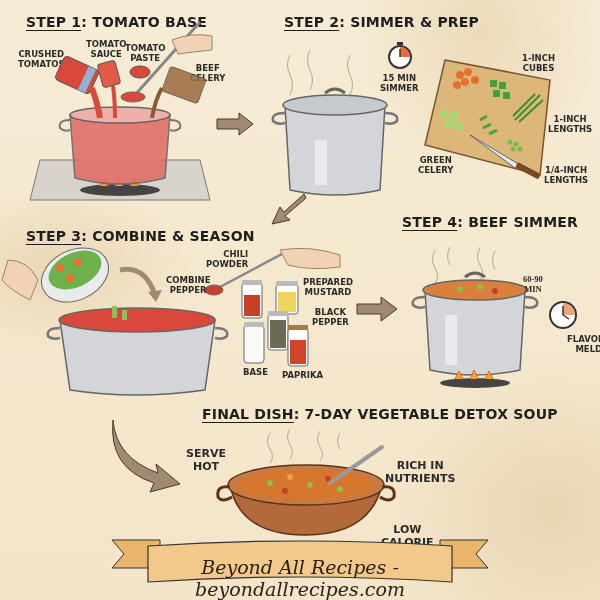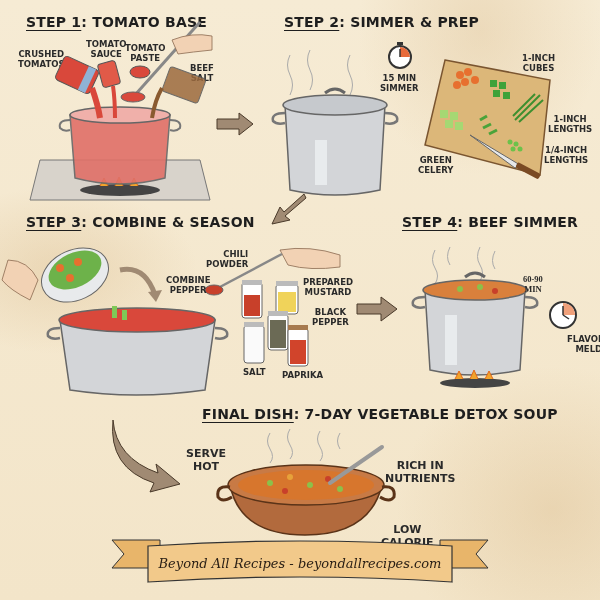--- a/index.html
+++ b/index.html
@@ -8,38 +8,38 @@
     background:
       radial-gradient(ellipse at 10% 45%, rgba(214,180,130,0.35) 0, rgba(214,180,130,0) 18%),
       radial-gradient(ellipse at 92% 85%, rgba(214,180,130,0.35) 0, rgba(214,180,130,0) 20%),
       radial-gradient(ellipse at 80% 5%, rgba(214,180,130,0.3) 0, rgba(214,180,130,0) 18%),
       linear-gradient(180deg,#f6ebd4 0%,#f3e5c9 100%);}
   .step-title{position:absolute;font-size:14px;font-weight:bold;letter-spacing:0.2px;white-space:nowrap;color:#1e1e1e;}
   .step-title .num{text-decoration:underline;text-underline-offset:3px;}
   .lbl{position:absolute;font-size:8.5px;font-weight:bold;text-align:center;line-height:1.15;color:#2a2a2a;white-space:pre-line;}
   .lbl-md{font-size:11px;}
   svg{position:absolute;overflow:visible;}
-  .banner-text{position:absolute;left:150px;top:556px;width:300px;text-align:center;font-family:"DejaVu Serif",serif;font-style:italic;font-size:13px;color:#2b2016;}
+  .banner-text{position:absolute;left:150px;top:556px;width:300px;text-align:center;font-family:"DejaVu Serif",serif;font-style:italic;font-size:19px;color:#2b2016;}
 </style>
 </head>
 <body>
 
 <div class="canvas">
 
   <div class="step-title" style="left:26px;top:14px;">
     <span class="num">STEP 1</span><span>: TOMATO BASE</span>
   </div>
   <div class="lbl" style="left:18px;top:50px;">CRUSHED
 TOMATOS</div>
   <div class="lbl" style="left:86px;top:40px;">TOMATO
 SAUCE</div>
   <div class="lbl" style="left:125px;top:44px;">TOMATO
 PASTE</div>
   <div class="lbl" style="left:190px;top:64px;">BEEF
-SALT</div>
+CELERY</div>
 
   <svg width="250" height="200" style="left:0;top:0;">
 
     <g>
       <path d="M40 160 L200 160 L210 200 L30 200 Z" fill="#d8d3cb" stroke="#777" stroke-width="1"></path>
       <ellipse cx="120" cy="190" rx="40" ry="6" fill="#444"></ellipse>
       <path d="M100 186 l4 -8 l4 8 M115 186 l4 -9 l4 9 M130 186 l4 -8 l4 8" fill="#f2a32b" stroke="#e0691e" stroke-width="1"></path>
     </g>
 
     <g>
@@ -144,30 +144,30 @@
     </g>
     <g>
       <path d="M55 85 L105 115 L100 118 Z" fill="#e6e8ea" stroke="#666"></path>
       <rect x="103" y="112" width="26" height="6" rx="2" fill="#7a4a24" transform="rotate(28 103 112)"></rect>
     </g>
   </svg>
   <div class="lbl" style="left:522px;top:54px;">1-INCH
 CUBES</div>
   <div class="lbl" style="left:548px;top:115px;">1-INCH
 LENGTHS</div>
-  <div class="lbl" style="left:544px;top:146px;">1/4-INCH
+  <div class="lbl" style="left:544px;top:166px;">1/4-INCH
 LENGTHS</div>
   <div class="lbl" style="left:418px;top:156px;">GREEN
 CELERY</div>
 
   <svg width="40" height="34" style="left:268px;top:192px;">
     <path d="M36 2 L16 20 L12 15 L4 32 L22 28 L17 24 L38 6 Z" fill="#a08a73" stroke="#4a3a2a" stroke-width="1"></path>
   </svg>
 
-  <div class="step-title" style="left:26px;top:214px;">
+  <div class="step-title" style="left:26px;top:228px;">
     <span class="num">STEP 3</span><span>: COMBINE &amp; SEASON</span>
   </div>
 
   <svg width="250" height="170" style="left:0;top:240px;">
     <g>
       <path d="M8 20 q20 0 30 20 l-8 20 q-20 -10 -28 -20 Z" fill="#f2d2b4" stroke="#8a6a50" stroke-width="0.8"></path>
       <ellipse cx="75" cy="35" rx="35" ry="25" fill="#e8eaec" stroke="#666" transform="rotate(-25 75 35)"></ellipse>
       <ellipse cx="75" cy="30" rx="28" ry="17" fill="#6db24a" transform="rotate(-25 75 30)"></ellipse>
       <circle cx="60" cy="28" r="4" fill="#e7702f"></circle>
         <circle cx="78" cy="22" r="4" fill="#e7702f"></circle>
@@ -217,21 +217,21 @@
     </g>
   </svg>
   <div class="lbl" style="left:206px;top:250px;text-align:right;">CHILI
 POWDER</div>
   <div class="lbl" style="left:166px;top:276px;">COMBINE
 PEPPER</div>
   <div class="lbl" style="left:303px;top:278px;">PREPARED
 MUSTARD</div>
   <div class="lbl" style="left:312px;top:308px;">BLACK
 PEPPER</div>
-  <div class="lbl" style="left:243px;top:368px;">SALT</div>
+  <div class="lbl" style="left:243px;top:368px;">BASE</div>
   <div class="lbl" style="left:282px;top:371px;">PAPRIKA</div>
 
   <svg width="44" height="26" style="left:355px;top:296px;">
     <path d="M2 8 L26 8 L26 1 L42 13 L26 25 L26 18 L2 18 Z" fill="#a08a73" stroke="#4a3a2a" stroke-width="1"></path>
   </svg>
 
   <div class="step-title" style="left:402px;top:214px;">
     <span class="num">STEP 4</span><span>: BEEF SIMMER</span>
   </div>
   <svg width="150" height="150" style="left:400px;top:245px;">

